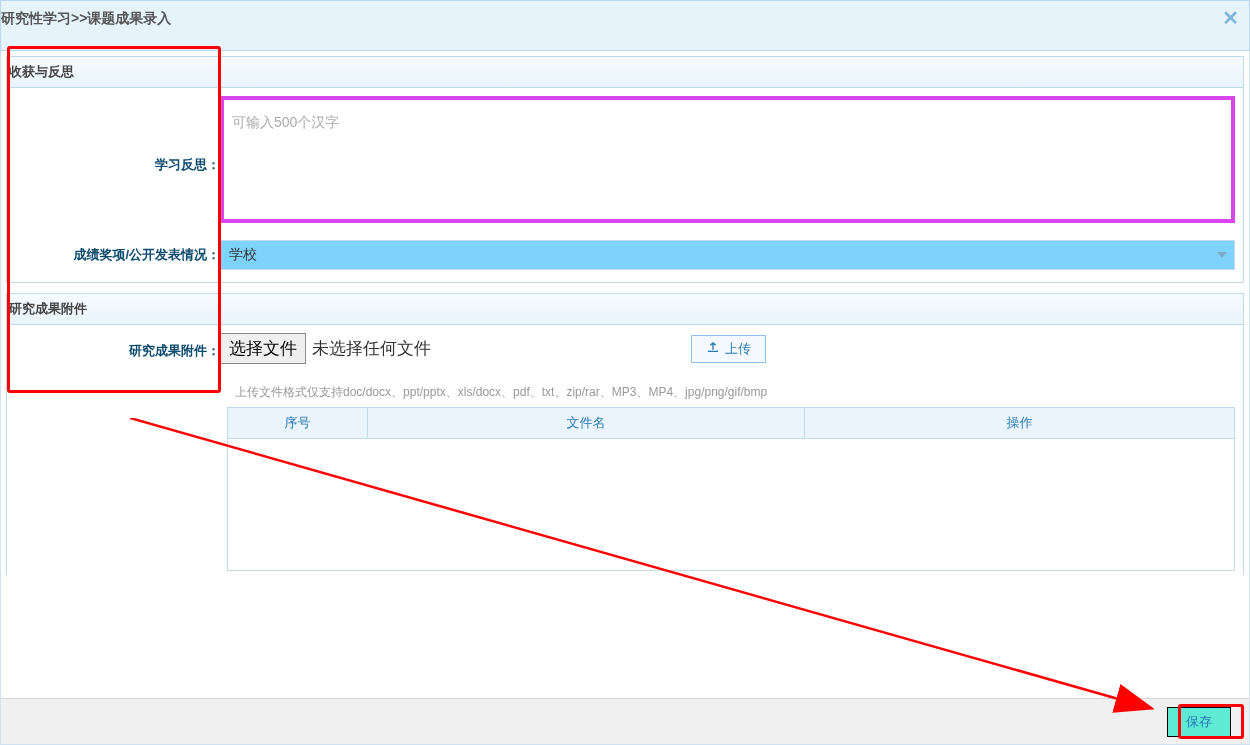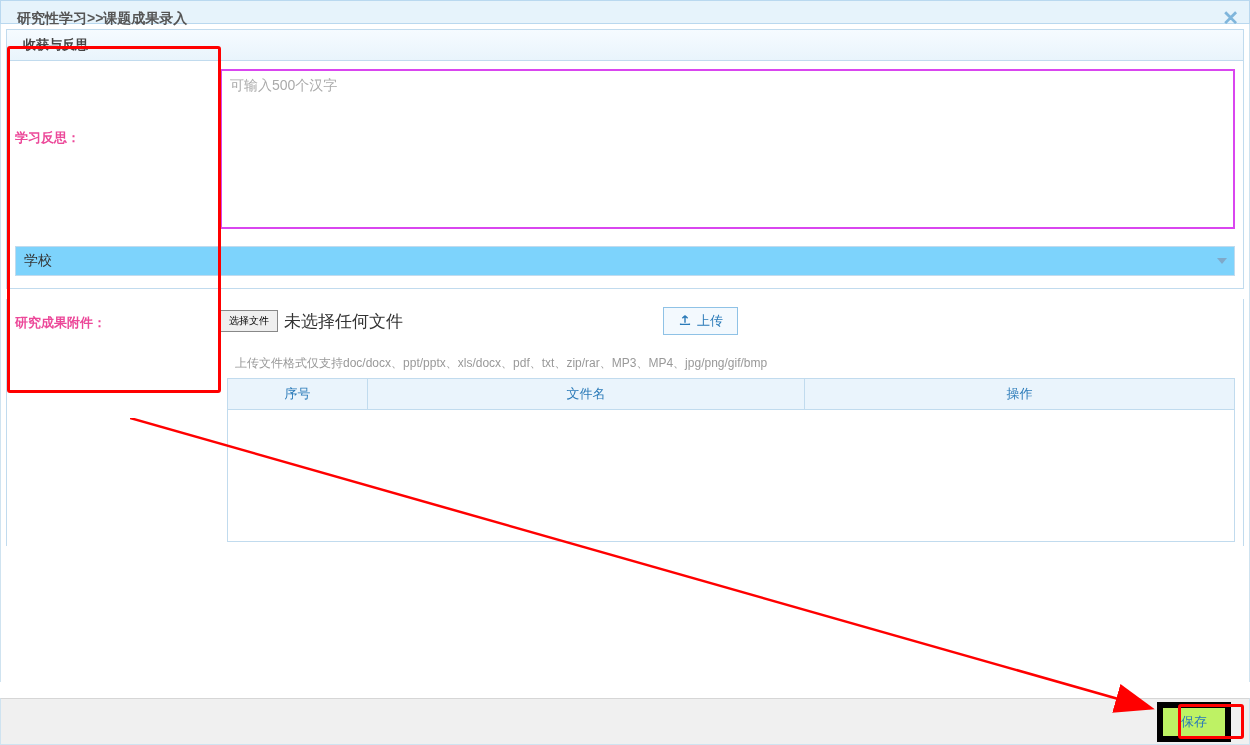--- a/index.html
+++ b/index.html
@@ -14,23 +14,23 @@
       overflow: hidden;
     }
     .modal {
       width: 1250px;
       height: 745px;
       position: relative;
     }
     .title-bar {
       background: #e6f3fb;
       border: 1px solid #b9d8ef;
-      height: 24px;
+      height: 51px;
       line-height: 35px;
-      padding: 0 16px;
+      padding: 0 0;
       font-size: 14px;
       font-weight: bold;
       color: #555;
       position: relative;
     }
     .title-bar .close-btn {
       position: absolute;
       right: 10px;
       top: 0;
       font-size: 20px;
@@ -41,53 +41,52 @@
     .content {
       padding: 5px 5px 0 5px;
       height: 658px;
       border-left: 1px solid #cfe3f0;
       border-right: 1px solid #cfe3f0;
       overflow: hidden;
     }
     .section-header {
       background: linear-gradient(#f6fbff, #e9f4fc);
       border: 1px solid #c1dbee;
-      padding: 6px 16px;
+      padding: 6px 2px;
       font-weight: bold;
       color: #444;
       font-size: 13px;
     }
     .section-body {
       border: 1px solid #c1dbee;
       border-top: none;
       padding: 8px 8px 12px 8px;
       margin-bottom: 10px;
     }
     .row {
       display: flex;
       align-items: flex-start;
       margin-bottom: 14px;
     }
     .row:last-child { margin-bottom: 0; }
     .label-col {
       width: 205px;
-      text-align: left;
-      padding-right: 8px;
-      font-weight: bold;
-      color: #ec4899;
+      text-align: right;
+      font-weight: bold;
+      color: #0c4a6e;
       font-size: 13px;
       padding-top: 60px;
     }
     .label-col.single-line { padding-top: 6px; }
     .field-col { flex: 1; }
     textarea.tx {
       width: 100%;
-      height: 160px;
-      border: 2px solid #d946ef;
-      padding: 6px 8px;
+      height: 127px;
+      border: 4px solid #d946ef;
+      padding: 14px 8px;
       font-family: inherit;
       font-size: 14px;
       color: #333;
       resize: none;
     }
     textarea.tx::placeholder { color: #aaa; }
     .select-wrap {
       position: relative;
       width: 100%;
     }
@@ -113,21 +112,21 @@
     }
     .file-row {
       display: flex;
       align-items: center;
       margin-bottom: 20px;
     }
     .file-row .label-col { padding-top: 4px; }
     .choose-btn {
       border: 1px solid #888;
       background: #efefef;
-      font-size: 10px;
+      font-size: 17px;
       padding: 3px 8px;
       margin-right: 6px;
       cursor: pointer;
       font-family: Liberation Serif, serif;
     }
     .no-file { color: #333; font-size: 17px; }
     .upload-btn {
       display: inline-flex;
       align-items: center;
       gap: 5px;
@@ -178,22 +177,22 @@
       border-top: 1px solid #d6d6d6;
       border-left: 1px solid #cfe3f0;
       border-right: 1px solid #cfe3f0;
       border-bottom: 1px solid #cfe3f0;
       display: flex;
       align-items: center;
       justify-content: flex-end;
       padding-right: 18px;
     }
     .save-btn {
-      border: 6px solid #000000;
-      background: #bef264;
+      border: 1px solid #000000;
+      background: #5eead4;
       color: #2a7ab8;
       padding: 5px 18px;
       font-size: 13px;
       cursor: pointer;
       font-family: inherit;
     }
     
     .ann-box {
       position: absolute;
       border: 3px solid #ff0000;
@@ -225,29 +224,31 @@
 
     <div class="section-header">收获与反思</div>
     <div class="section-body">
       <div class="row">
         <div class="label-col">学习反思：</div>
         <div class="field-col">
           <textarea class="tx" placeholder="可输入500个汉字" style=""></textarea>
         </div>
       </div>
       <div class="row">
+        <div class="label-col single-line">成绩奖项/公开发表情况：</div>
         <div class="field-col">
           <div class="select-wrap">
             <input class="sel" type="text" readonly="" value="学校" style="">
             <span class="caret"></span>
           </div>
         </div>
       </div>
     </div>
 
+    <div class="section-header">研究成果附件</div>
     <div class="section-body" style="border-bottom:none; padding-bottom:4px;">
       <div class="file-row">
         <div class="label-col single-line">研究成果附件：</div>
         <div class="field-col" style="display:flex; align-items:center;">
           <button class="choose-btn">选择文件</button>
           <span class="no-file">未选择任何文件</span>
           <button class="upload-btn">
             <span>
               <svg viewBox="0 0 16 16" fill="none" stroke="#2a7ab8" stroke-width="1.6">
                 <path d="M8 11V3M8 3L5 6M8 3l3 3M3 12v1h10v-1"></path>

